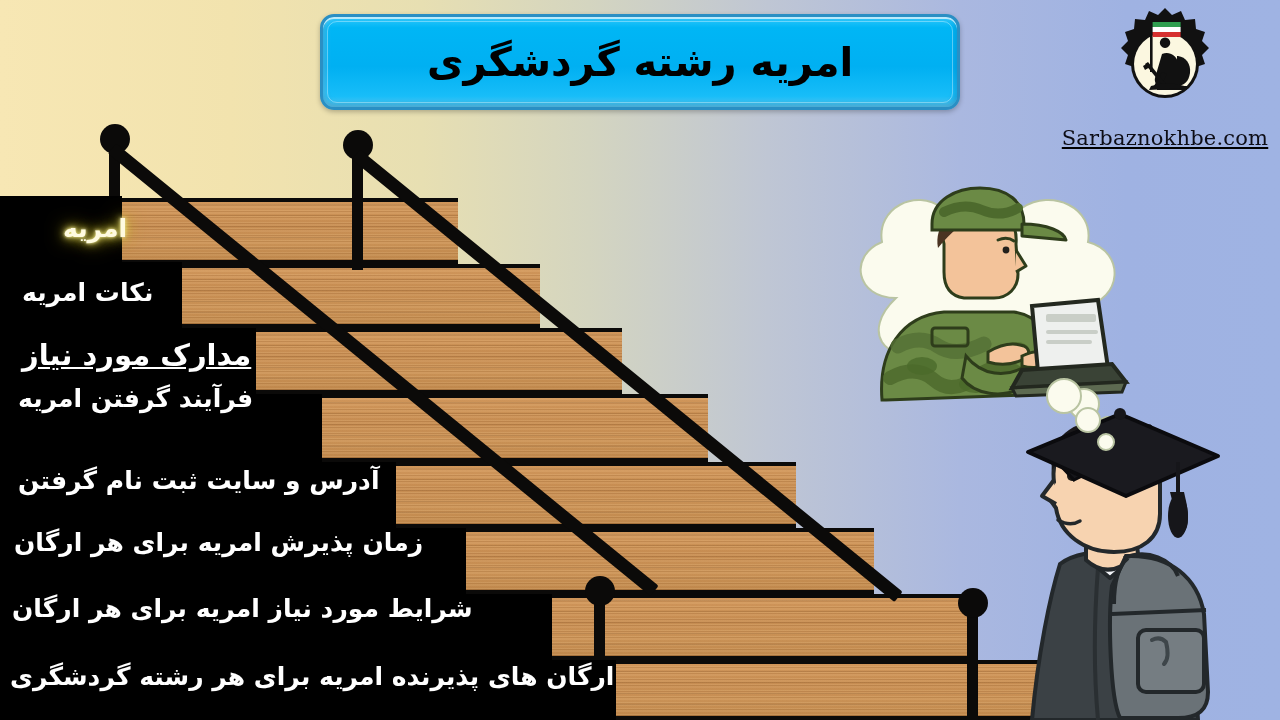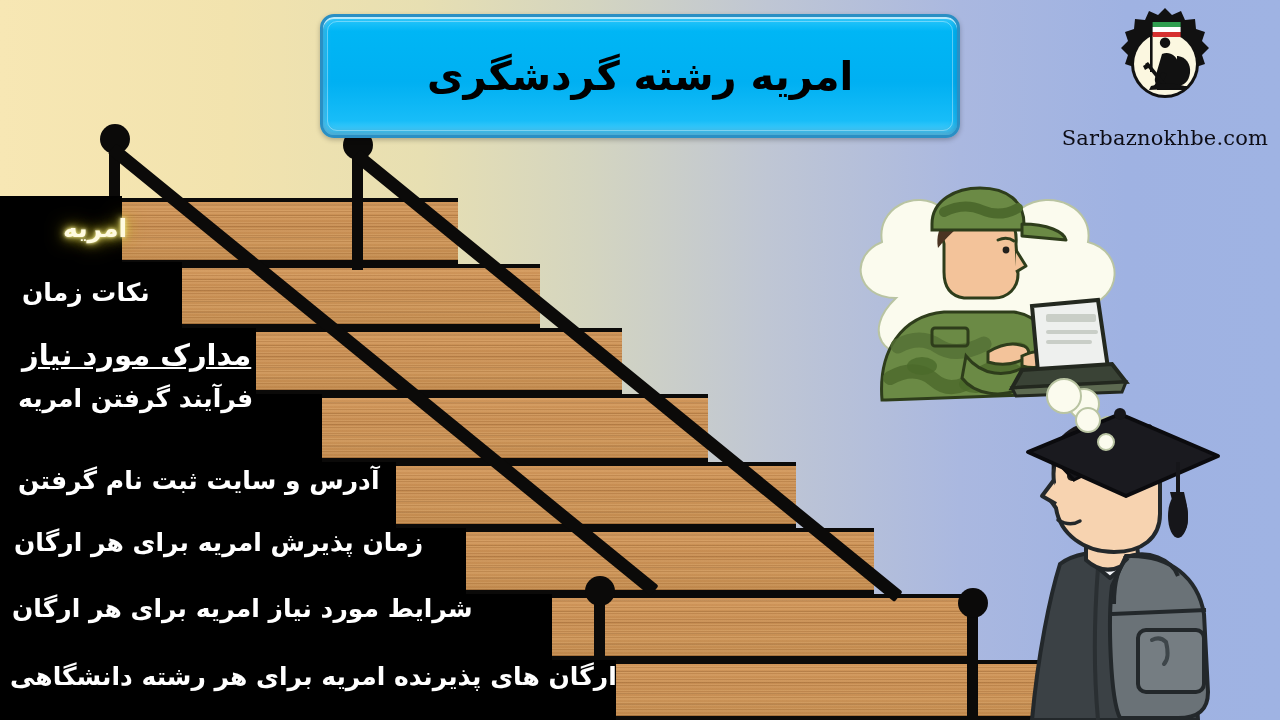--- a/index.html
+++ b/index.html
@@ -46,21 +46,21 @@
     pointer-events:auto;
   }
   .menu-item.glow{
     color:#fffbe0;
     text-shadow:0 0 6px #e9e06a,0 0 12px #cfc13a,0 0 20px #b8a824,0 0 3px #fff;
     margin-left:41px;
   }
 
   
   .title-btn{
-    position:absolute;left:320px;top:14px;width:640px;height:124px;
+    position:absolute;left:320px;top:14px;width:640px;height:96px;
     border-radius:14px;
     background:linear-gradient(180deg,#2fc7fb 0%,#00b6f5 12%,#00b0f2 55%,#18bdf8 88%,#55d2fb 100%);
     border:3px solid #2a8fc4;
     box-shadow:
       inset 0 2px 0 rgba(255,255,255,.65),
       inset 0 -3px 6px rgba(0,60,110,.35),
       inset 3px 0 5px rgba(255,255,255,.25),
       0 2px 5px rgba(0,0,0,.25);
     display:flex;align-items:center;justify-content:center;
     z-index:20;
@@ -69,21 +69,21 @@
     content:"";position:absolute;inset:4px;border-radius:10px;
     border:1px solid rgba(255,255,255,.35);pointer-events:none;
   }
   .title-text{
     font-size:40px;font-weight:bold;color:#000;direction:rtl;
     letter-spacing:.5px;
   }
 
   
   .logo-wrap{position:absolute;left:1060px;top:4px;width:210px;height:170px;z-index:20;
-             display:flex;flex-direction:column;align-items:center;}
+             display:flex;flex-direction:column;align-items:center;text-decoration:underline;}
   .logo-mark{width:120px;height:120px;}
   .logo-text{font-family:"DejaVu Serif","Liberation Serif",serif;
              font-size:21px;color:#0d0d16;letter-spacing:.2px;direction:ltr;margin-top:2px;}
 
   
   .illus{position:absolute;z-index:10;}
   .soldier-bubble{left:826px;top:178px;width:330px;height:290px;}
   .student{left:1002px;top:408px;width:278px;height:312px;}
   .trail{left:1018px;top:368px;width:180px;height:112px;z-index:11;}
 </style>
@@ -129,27 +129,27 @@
   <div class="panel" style="left:0;top:262px;width:182px;height:458px;z-index:5;"></div>
   <div class="panel" style="left:0;top:328px;width:256px;height:392px;z-index:5;"></div>
   <div class="panel" style="left:0;top:394px;width:322px;height:326px;z-index:5;"></div>
   <div class="panel" style="left:0;top:462px;width:396px;height:258px;z-index:5;"></div>
   <div class="panel" style="left:0;top:528px;width:466px;height:192px;z-index:5;"></div>
   <div class="panel" style="left:0;top:594px;width:552px;height:126px;z-index:5;"></div>
   <div class="panel" style="left:0;top:660px;width:616px;height:60px;z-index:5;"></div>
 
   <div class="menu">
     <div class="menu-item glow" style="left:22px;top:18px;font-size:25px;">امریه</div>
-    <div class="menu-item" style="left:22px;top:82px;font-size:25px;">نکات زمان</div>
+    <div class="menu-item" style="left:22px;top:82px;font-size:25px;">نکات امریه</div>
     <div class="menu-item" style="left:22px;top:142px;font-size:29px;text-decoration:underline;">مدارک مورد نیاز</div>
     <div class="menu-item" style="left:18px;top:188px;font-size:25px;">فرآیند گرفتن  امریه</div>
     <div class="menu-item" style="left:18px;top:270px;font-size:25px;">آدرس و سایت ثبت نام گرفتن</div>
     <div class="menu-item" style="left:14px;top:332px;font-size:25px;">زمان پذیرش  امریه برای هر ارگان</div>
     <div class="menu-item" style="left:12px;top:398px;font-size:25px;">شرایط  مورد  نیاز امریه برای  هر ارگان</div>
-    <div class="menu-item" style="left:10px;top:466px;font-size:25px;">ارگان های پذیرنده امریه برای هر رشته دانشگاهی</div>
+    <div class="menu-item" style="left:10px;top:466px;font-size:25px;">ارگان های پذیرنده امریه برای هر رشته گردشگری</div>
   </div>
 
   <svg class="illus soldier-bubble" viewBox="0 0 330 290">
     <g>
       <path d="M70 120 C30 120 22 78 56 64 C50 30 90 10 116 30 C132 4 182 4 196 30
                C226 10 268 30 262 64 C300 74 296 122 258 128 C262 168 214 192 186 172
                C166 202 112 200 96 172 C60 186 34 154 70 120 Z" fill="#fbfbee" stroke="#b9c4a2" stroke-width="2"></path>
     </g>
     <g>
 

